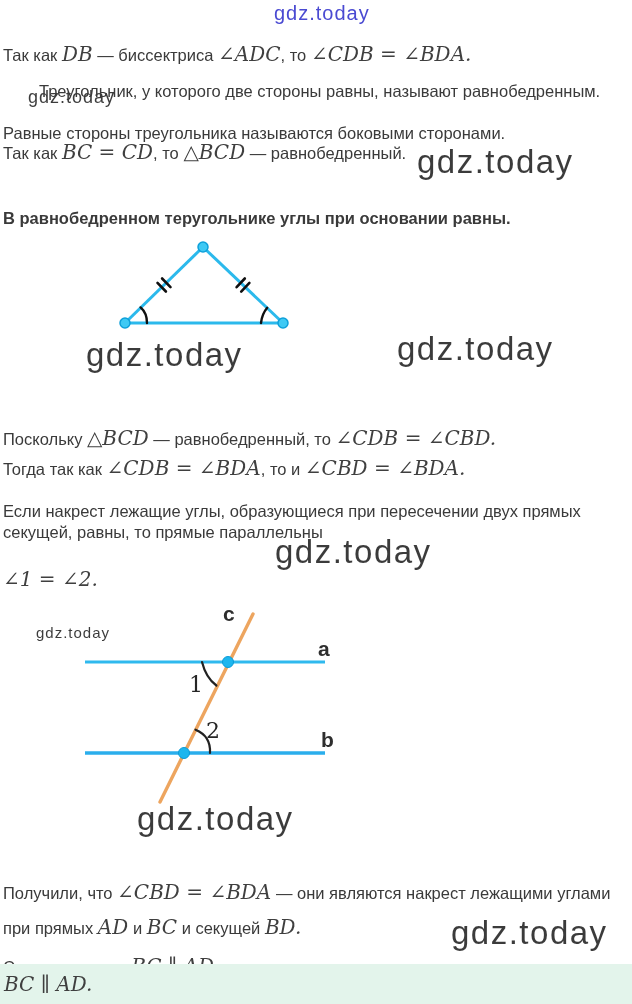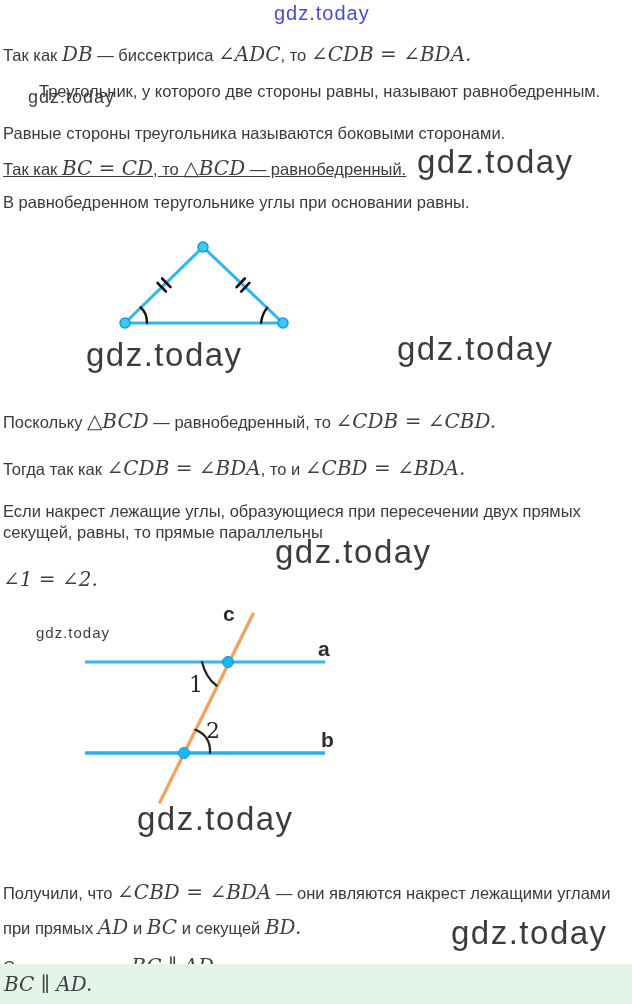--- a/index.html
+++ b/index.html
@@ -51,23 +51,23 @@
 <div class="wm wm-lg" style="left:86px;top:336px;">gdz.today</div>
 <div class="wm wm-lg" style="left:397px;top:330px;">gdz.today</div>
 <div class="wm wm-lg" style="left:275px;top:533px;">gdz.today</div>
 <div class="wm wm-sm" style="left:36px;top:624px;font-size:15px;">gdz.today</div>
 <div class="wm wm-lg" style="left:137px;top:800px;">gdz.today</div>
 <div class="wm wm-lg" style="left:451px;top:914px;">gdz.today</div>
 
 <p class="line" style="top:26px;"><span>Так как </span><span class="m">DB</span><span> — биссектриса </span><span class="m">∠ADC</span><span>, то </span><span class="m">∠CDB = ∠BDA.</span></p>
 <p class="line" style="top:63px;margin-left:36px;"><span>Треугольник, у которого две стороны равны, называют равнобедренным.</span></p>
 <p class="line" style="top:107px;margin-top:15px;"><span>Равные стороны треугольника называются боковыми сторонами.</span></p>
-<p class="line" style="top:140px;text-decoration:underline;"><span>Так как </span><span class="m">BC = CD</span><span>, то </span><span class="m">△BCD</span><span> — равнобедренный.</span></p>
-<p class="line" style="top:174px;"><span>В равнобедренном теругольнике углы при основании равны.</span></p>
-<p class="line" style="top:393px;"><span>Поскольку </span><span class="m">△BCD</span><span> — равнобедренный, то </span><span class="m">∠CDB = ∠CBD.</span></p>
+<p class="line" style="top:124px;"><span>Так как </span><span class="m">BC = CD</span><span>, то </span><span class="m">△BCD</span><span> — равнобедренный.</span></p>
+<p class="line" style="top:190px;font-weight:bold;"><span>В равнобедренном теругольнике углы при основании равны.</span></p>
+<p class="line" style="top:410px;"><span>Поскольку </span><span class="m">△BCD</span><span> — равнобедренный, то </span><span class="m">∠CDB = ∠CBD.</span></p>
 <p class="line" style="top:448px;margin-top:9px;"><span>Тогда так как </span><span class="m">∠CDB = ∠BDA</span><span>, то и </span><span class="m">∠CBD = ∠BDA.</span></p>
 <p class="line" style="top:483px;"><span>Если накрест лежащие углы, образующиеся при пересечении двух прямых</span></p>
 <p class="line" style="top:504px;"><span>секущей, равны, то прямые параллельны</span></p>
 <p class="line" style="top:551px;"><span class="m">∠1 = ∠2.</span></p>
 <p class="line" style="top:864px;"><span>Получили, что </span><span class="m">∠CBD = ∠BDA</span><span> — они являются накрест лежащими углами</span></p>
 <p class="line" style="top:899px;"><span>при прямых </span><span class="m">AD</span><span> и </span><span class="m">BC</span><span> и секущей </span><span class="m">BD.</span></p>
 <p class="line" style="top:938px;"><span>Следовательно, </span><span class="m">BC ∥ AD.</span></p>
 
 <div class="diagram" style="left:100px;top:230px;width:210px;height:105px;">
   <svg width="210" height="105" viewBox="0 0 210 105">

